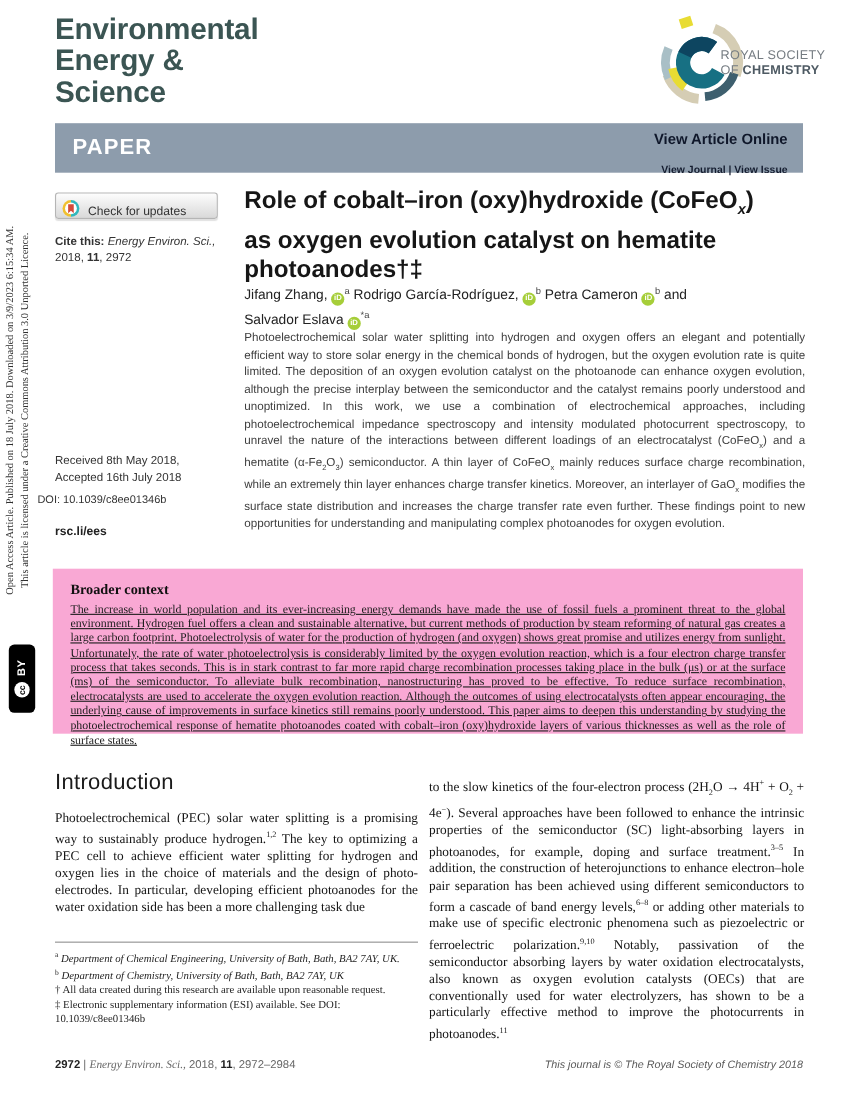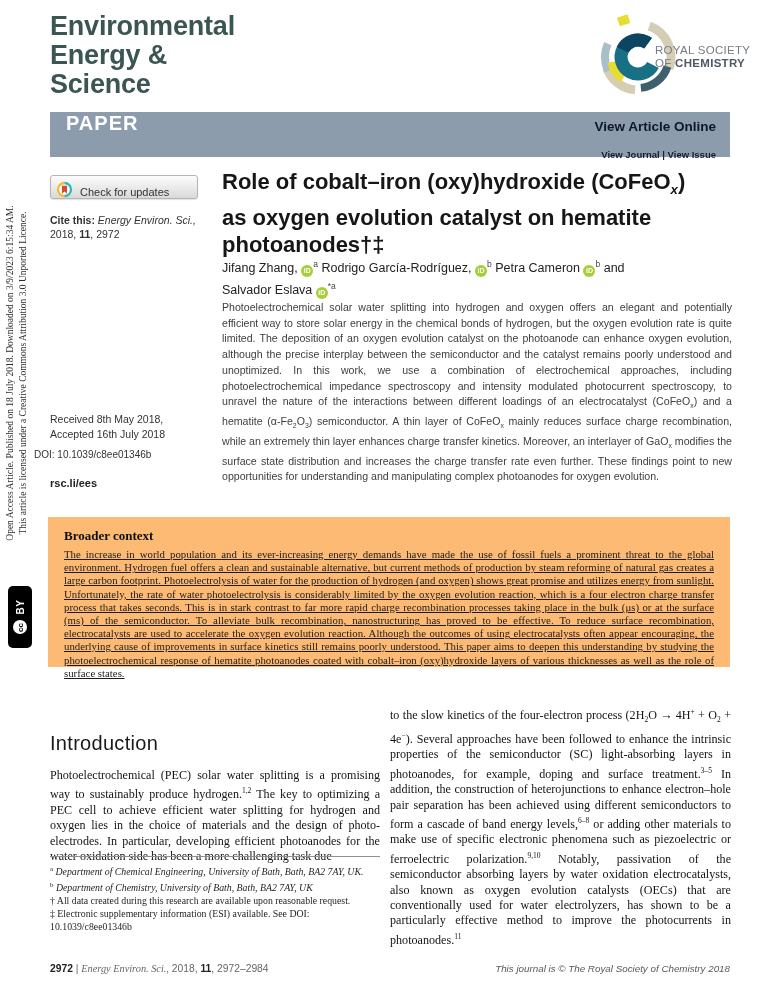--- a/index.html
+++ b/index.html
@@ -18,21 +18,21 @@
   .cc-circle{width:14px;height:14px;background:#fff;border-radius:50%;color:#000;
              font-size:8px;font-weight:700;display:flex;align-items:center;justify-content:center;}
   .cc-by{color:#fff;font-size:10px;font-weight:700;letter-spacing:0.5px;}
 
   
   .journal-title{position:absolute;left:50px;top:12px;font-size:27px;line-height:29px;
                  font-weight:700;color:#3b5553;letter-spacing:-0.2px;}
   .rsc-logo{position:absolute;left:598px;top:12px;}
 
   .banner{position:absolute;left:50px;top:112px;width:680px;height:45px;background:#8d9cac;
-          display:flex;align-items:flex-start;}
+          display:flex;align-items:center;}
   .banner-label{color:#fff;font-size:20px;font-weight:700;letter-spacing:1px;margin-left:16px;}
   .banner-right{position:absolute;right:14px;top:7px;text-align:right;color:#0f172a;}
   .vao{font-size:13.5px;font-weight:700;}
   .vji{font-size:9.5px;font-weight:700;opacity:.95;margin-top:15px;}
 
   
   .meta-col{position:absolute;left:50px;top:175px;width:165px;}
   .check-btn{width:148px;height:24px;background:linear-gradient(#fdfdfd,#d9d9d9);
              border:1px solid #b5b5b5;border-radius:3px;display:flex;align-items:flex-end;
              gap:7px;padding-left:5px;box-sizing:border-box;font-size:11px;color:#333;
@@ -50,28 +50,28 @@
            line-height:17.5px;color:#222;}
   .authors sup{font-size:8.5px;color:#444;}
   .orcid{display:inline-block;width:12px;height:12px;border-radius:50%;background:#a6ce39;
          color:#fff;font-size:7px;font-weight:700;text-align:center;line-height:12px;
          vertical-align:-1px;}
   .abstract{position:absolute;left:222px;top:300px;width:510px;margin:0;font-size:10.6px;
             line-height:15.7px;text-align:justify;color:#3e3e3e;}
   .abstract sub{font-size:65%;}
 
   
-  .broader{position:absolute;left:48px;top:517px;width:682px;height:150px;background:#fdba74;
+  .broader{position:absolute;left:48px;top:517px;width:682px;height:150px;background:#f9a8d4;
            box-sizing:border-box;padding:11px 16px;}
   .broader h3{margin:0 0 4px;font-family:"Liberation Serif",serif;font-size:13px;color:#101010;}
   .broader p{margin:0;font-family:"Liberation Serif",serif;font-size:10.8px;line-height:13.2px;
              text-align:justify;color:#1c1c1c;text-decoration:underline;}
 
   
-  .intro{position:absolute;left:50px;top:700px;width:330px;margin-top:32px;}
+  .intro{position:absolute;left:50px;top:700px;width:330px;}
   .intro h2{margin:0 0 13px;font-size:20px;font-weight:400;color:#1a1a1a;letter-spacing:.3px;}
   .body-text{margin:0;font-family:"Liberation Serif",serif;font-size:12.1px;line-height:15.4px;
              text-align:justify;color:#141414;}
   .body-text sup{font-size:62%;}
   .body-text sub{font-size:62%;}
   .right-col{position:absolute;left:390px;top:704px;width:341px;}
 
   .footnotes{position:absolute;left:50px;top:856px;width:330px;border-top:1px solid #8f8f8f;
              padding-top:6px;font-family:"Liberation Serif",serif;font-size:9.8px;
              line-height:12.8px;color:#1e1e1e;}

